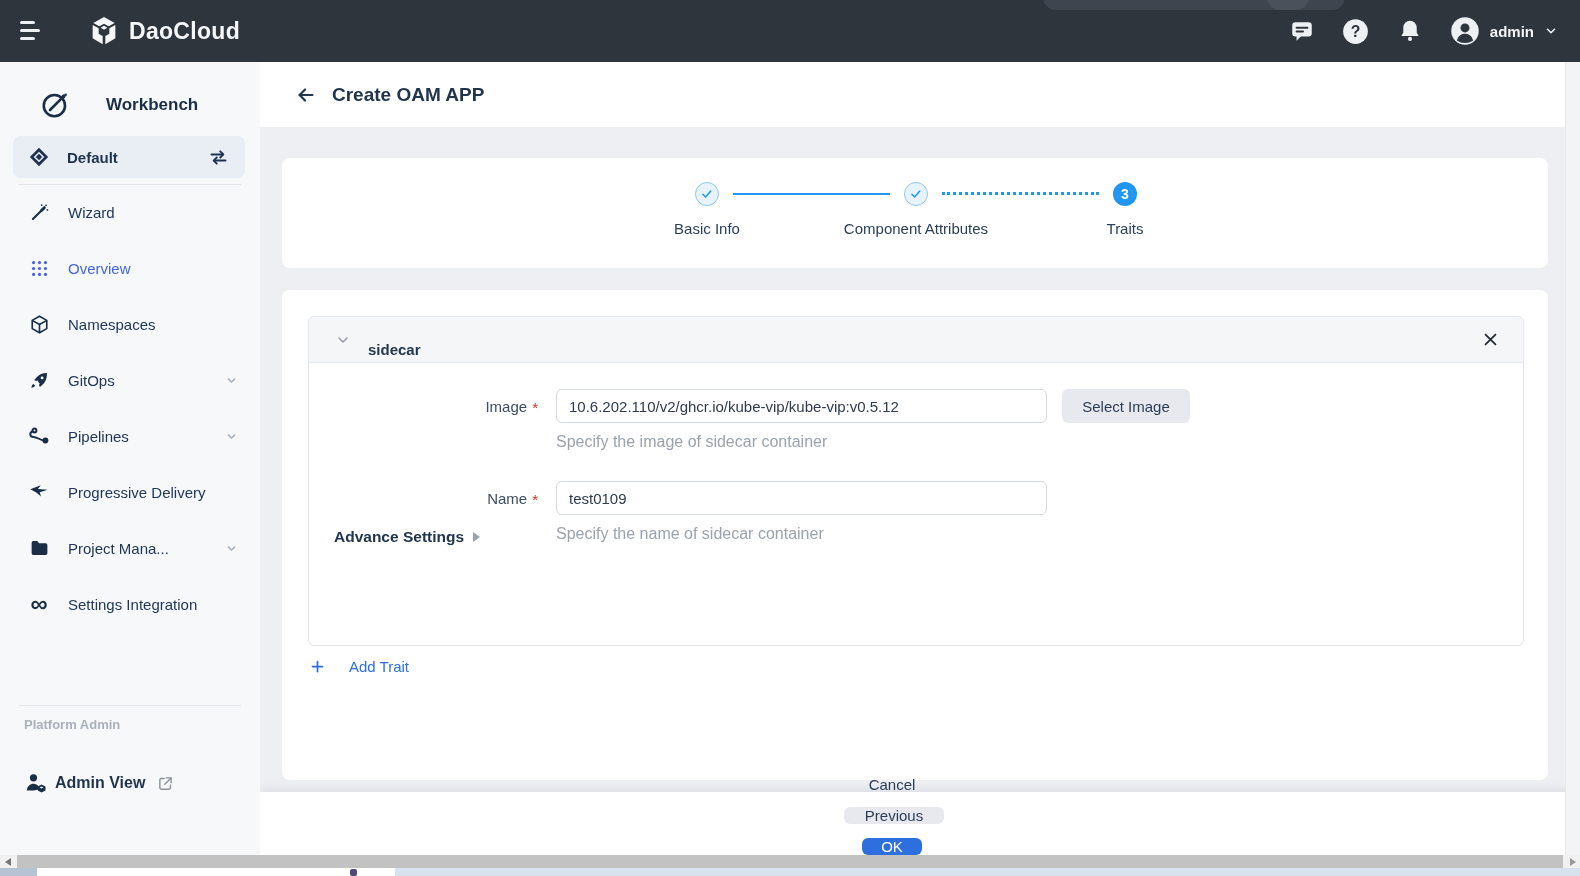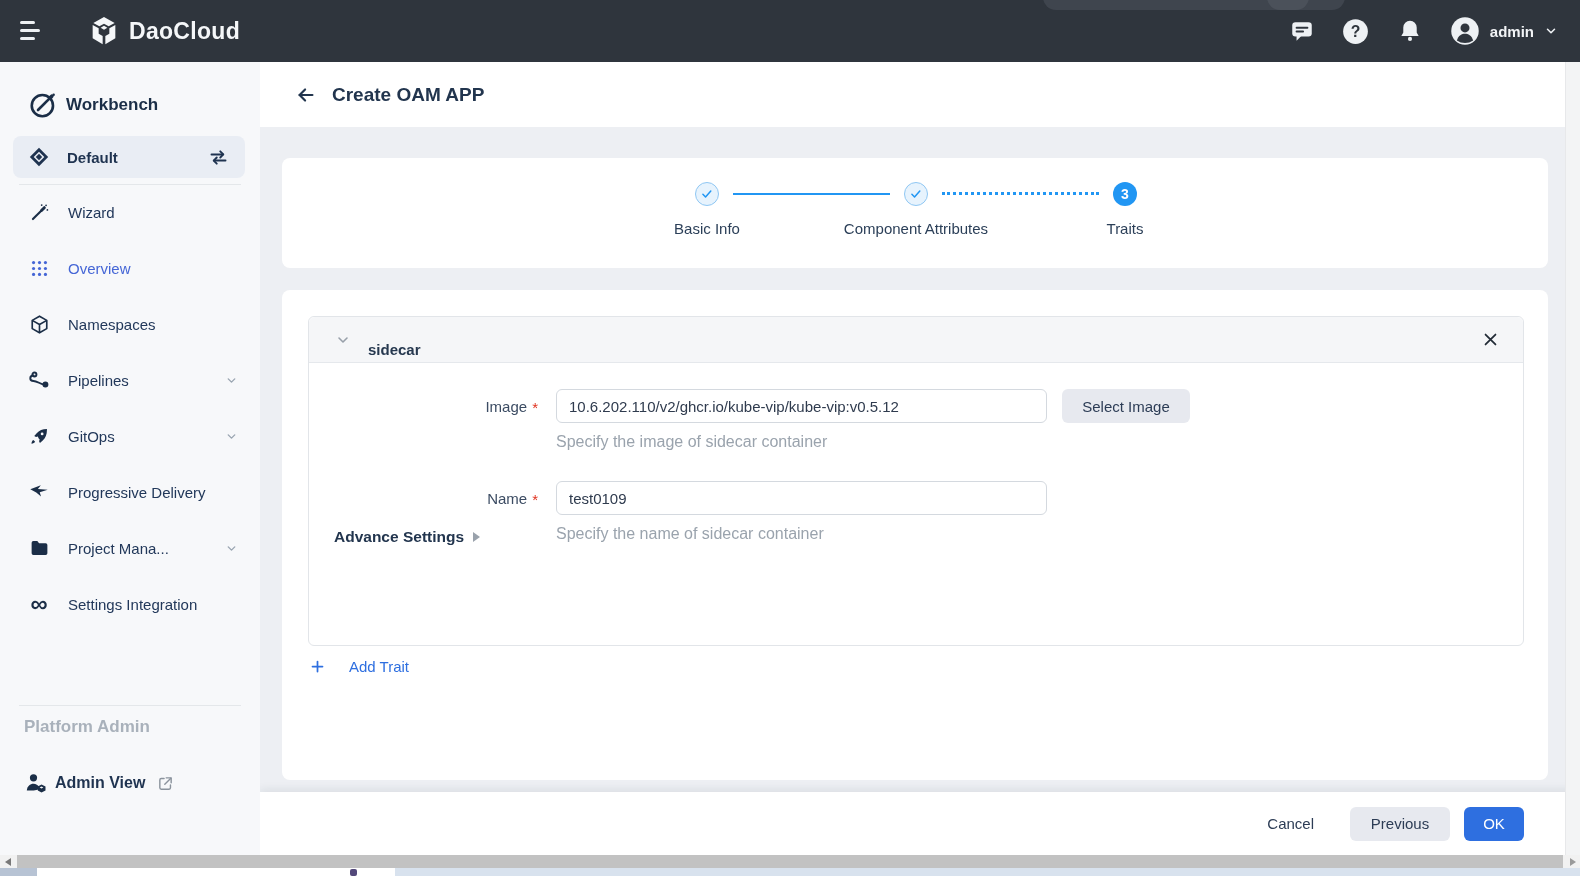--- a/index.html
+++ b/index.html
@@ -17,31 +17,31 @@
   .brand-name { color:#f5f7f9; font-size:23px; font-weight:700; letter-spacing:.3px; }
   .search-remnant { position:absolute; left:1043px; top:-16px; width:302px; height:26px; background:#3f454e; border-radius:13px; }
   .search-remnant .inner { position:absolute; right:36px; top:0; width:42px; height:26px; background:#4b515a; border-radius:13px; }
   .topbar-right { position:absolute; right:22px; top:0; height:62px; display:flex; align-items:center; gap:26px; }
   .tb-icon { width:28px; height:28px; display:flex; align-items:center; justify-content:center; cursor:pointer; }
   .tb-user { display:flex; align-items:center; gap:10px; cursor:pointer; }
   .tb-user .uname { color:#f2f4f6; font-size:15px; font-weight:700; }
 
   
   .sidebar { position:absolute; left:0; top:62px; width:260px; height:793px; background:#f7f8fa; z-index:20; }
-  .wb-row { position:absolute; left:0; top:22px; width:100%; height:42px; display:flex; align-items:center; gap:8px; padding-left:28px; }
+  .wb-row { position:absolute; left:12px; top:22px; width:100%; height:42px; display:flex; align-items:center; gap:36px; padding-left:28px; }
   .wb-row .wb-label { font-size:17px; font-weight:700; color:#1b2e47; }
   .ws-selected { position:absolute; left:13px; top:74px; width:232px; height:42px; background:#e9edf4; border-radius:8px; display:flex; align-items:center; padding:0 16px 0 15px; cursor:pointer; }
   .ws-selected .ws-label { font-size:15px; font-weight:700; color:#1f3350; margin-left:17px; flex:1; }
   .sb-divider { position:absolute; left:19px; width:222px; height:1px; background:#e4e7ea; }
   .nav-list { position:absolute; left:0; top:122px; width:100%; }
   .nav-item { height:56px; display:flex; align-items:center; padding:0 22px 0 28px; cursor:pointer; }
   .nav-item .ni-icon { width:22px; display:flex; justify-content:center; }
   .nav-item .ni-label { margin-left:18px; font-size:15px; color:#22385a; flex:1; white-space:nowrap; }
   .nav-item.active .ni-label { color:#4566d6; }
-  .sec-label { position:absolute; left:24px; top:655px; font-size:17px; font-weight:700; color:#a9b1bb; }
+  .sec-label { position:absolute; left:24px; top:655px; font-size:13px; font-weight:700; color:#a9b1bb; }
   .admin-row { position:absolute; left:0; top:700px; width:100%; height:42px; display:flex; align-items:center; padding-left:24px; cursor:pointer; }
   .admin-row .ni-label { margin-left:7px; font-size:16px; font-weight:700; color:#1f3350; }
   .inf { font-size:24px; font-weight:700; color:#1b2e47; line-height:1; }
 
   
   .main { position:absolute; left:260px; top:62px; width:1320px; height:793px; }
   .page-header { position:absolute; left:0; top:0; width:100%; height:65px; background:#ffffff; display:flex; align-items:center; z-index:5; }
   .back-btn { margin-left:34px; width:24px; height:24px; display:flex; align-items:center; justify-content:center; cursor:pointer; }
   .page-title { margin-left:14px; font-size:19px; font-weight:700; color:#22354e;text-align:center; }
 
@@ -69,21 +69,21 @@
   .btn-grey { height:34px; background:#e7e9ef; border:none; border-radius:6px; font-size:15px; color:#2c3c55; font-family:inherit; cursor:pointer; padding:0 6px; }
   .sel-img { margin-left:15px; width:128px; }
   .helper { margin:10px 0 0 247px; font-size:16px; color:#9aa3ad; }
   .gap-30 { height:30px; }
   .advance { position:absolute; left:25px; top:211px; display:flex; align-items:center; gap:9px; cursor:pointer; }
   .advance .adv-label { font-size:15.5px; font-weight:700; color:#22354e; }
   .tri-right { width:0; height:0; border-left:7px solid #9aa2ac; border-top:5px solid transparent; border-bottom:5px solid transparent; }
 
   .add-trait { position:absolute; left:28px; top:368px; display:flex; align-items:center; gap:24px; color:#2e6fe0; font-size:15px; cursor:pointer; }
 
-  .footer-bar { position:absolute; left:0; top:730px; width:100%; height:63px; background:#fff; box-shadow:0 -3px 8px rgba(31,45,61,.08); display:flex; align-items:center; justify-content:flex-end; padding-right:56px; gap:14px; z-index:6; }
+  .footer-bar { position:absolute; left:0; top:730px; width:100%; height:63px; background:#fff; box-shadow:0 -3px 8px rgba(31,45,61,.08); display:flex; align-items:center; justify-content:flex-end; padding-right:56px; gap:14px; z-index:6;flex-direction:column; }
   .btn-text { background:none; border:none; font-size:15px; color:#2c3c55; font-family:inherit; cursor:pointer; padding:0 18px; }
   .btn-prev { width:100px; margin-left:4px; }
   .btn-ok { width:60px; height:34px; background:#2e6fe0; color:#fff; border:none; border-radius:6px; font-size:15px; font-family:inherit; cursor:pointer; }
 
   
   .v-scroll { position:absolute; right:0; top:62px; width:15px; height:793px; background:#f3f4f5; border-left:1px solid #e7e8ea; z-index:25; }
   .h-scroll { position:absolute; left:0; top:855px; width:1580px; height:13px; background:#f1f1f1; z-index:25; }
   .h-thumb { position:absolute; left:17px; top:0; width:1546px; height:13px; background:#c2c2c2; }
   .h-arrow { position:absolute; top:3px; width:0; height:0; }
   .h-arrow.left { left:5px; border-right:6px solid #787878; border-top:4px solid transparent; border-bottom:4px solid transparent; }
@@ -223,42 +223,42 @@
       <span class="ni-icon">
         <svg width="21" height="21" viewBox="0 0 24 24" fill="none" stroke="#1b2e47" stroke-width="1.9" stroke-linejoin="round">
           <polygon points="12,2.5 20.3,7.3 20.3,16.7 12,21.5 3.7,16.7 3.7,7.3"></polygon>
           <path d="M12 12 L12 21.5 M12 12 L20.3 7.3 M12 12 L3.7 7.3"></path>
         </svg>
       </span>
       <span class="ni-label">Namespaces</span>
     </div>
     <div class="nav-item">
       <span class="ni-icon">
+        <svg width="21" height="21" viewBox="0 0 24 24" fill="#1b2e47">
+          <path d="M20.5 3.5c-5 0-9 1.7-11.7 4.8L6 11.5l2 1 2.2-.6c.3 1.7 1.1 2.8 2 3.3l-.7 2.3 1 2 3.2-2.8c3.1-2.7 4.8-7.2 4.8-12.2z"></path>
+          <circle cx="15" cy="9" r="1.6" fill="#f7f8fa"></circle>
+          <path d="M5 16c-1.4.6-2 2.2-2.2 4.2 2-.2 3.6-.8 4.2-2.2z"></path>
+        </svg>
+      </span>
+      <span class="ni-label">GitOps</span>
+      <span>
+        <svg width="13" height="13" viewBox="0 0 24 24" fill="none" stroke="#9aa5b1" stroke-width="2.6" stroke-linecap="round" stroke-linejoin="round">
+            <path d="M6 9l6 6 6-6"></path>
+          </svg>
+      </span>
+    </div>
+    <div class="nav-item">
+      <span class="ni-icon">
         <svg width="22" height="22" viewBox="0 0 24 24" fill="none" stroke="#1b2e47" stroke-width="2.1" stroke-linecap="round">
           <path d="M6 7c-2.2 0-3.5 1.4-3.5 3s1.3 3 3.5 3c4 0 8 4 12 4"></path>
           <circle cx="7" cy="6" r="2.2"></circle>
           <circle cx="19" cy="17" r="2.2" fill="#1b2e47"></circle>
         </svg>
       </span>
       <span class="ni-label">Pipelines</span>
-      <span>
-        <svg width="13" height="13" viewBox="0 0 24 24" fill="none" stroke="#9aa5b1" stroke-width="2.6" stroke-linecap="round" stroke-linejoin="round">
-            <path d="M6 9l6 6 6-6"></path>
-          </svg>
-      </span>
-    </div>
-    <div class="nav-item">
-      <span class="ni-icon">
-        <svg width="21" height="21" viewBox="0 0 24 24" fill="#1b2e47">
-          <path d="M20.5 3.5c-5 0-9 1.7-11.7 4.8L6 11.5l2 1 2.2-.6c.3 1.7 1.1 2.8 2 3.3l-.7 2.3 1 2 3.2-2.8c3.1-2.7 4.8-7.2 4.8-12.2z"></path>
-          <circle cx="15" cy="9" r="1.6" fill="#f7f8fa"></circle>
-          <path d="M5 16c-1.4.6-2 2.2-2.2 4.2 2-.2 3.6-.8 4.2-2.2z"></path>
-        </svg>
-      </span>
-      <span class="ni-label">GitOps</span>
       <span>
         <svg width="13" height="13" viewBox="0 0 24 24" fill="none" stroke="#9aa5b1" stroke-width="2.6" stroke-linecap="round" stroke-linejoin="round">
             <path d="M6 9l6 6 6-6"></path>
           </svg>
       </span>
     </div>
     <div class="nav-item">
       <span class="ni-icon">
         <svg width="22" height="22" viewBox="0 0 24 24" fill="#1b2e47">
           <path d="M2.5 9 L14 4.5 L10.8 8.6 L21.5 9.6 L12.8 12.4 L14.2 17 L9 12.6 Z"></path>

